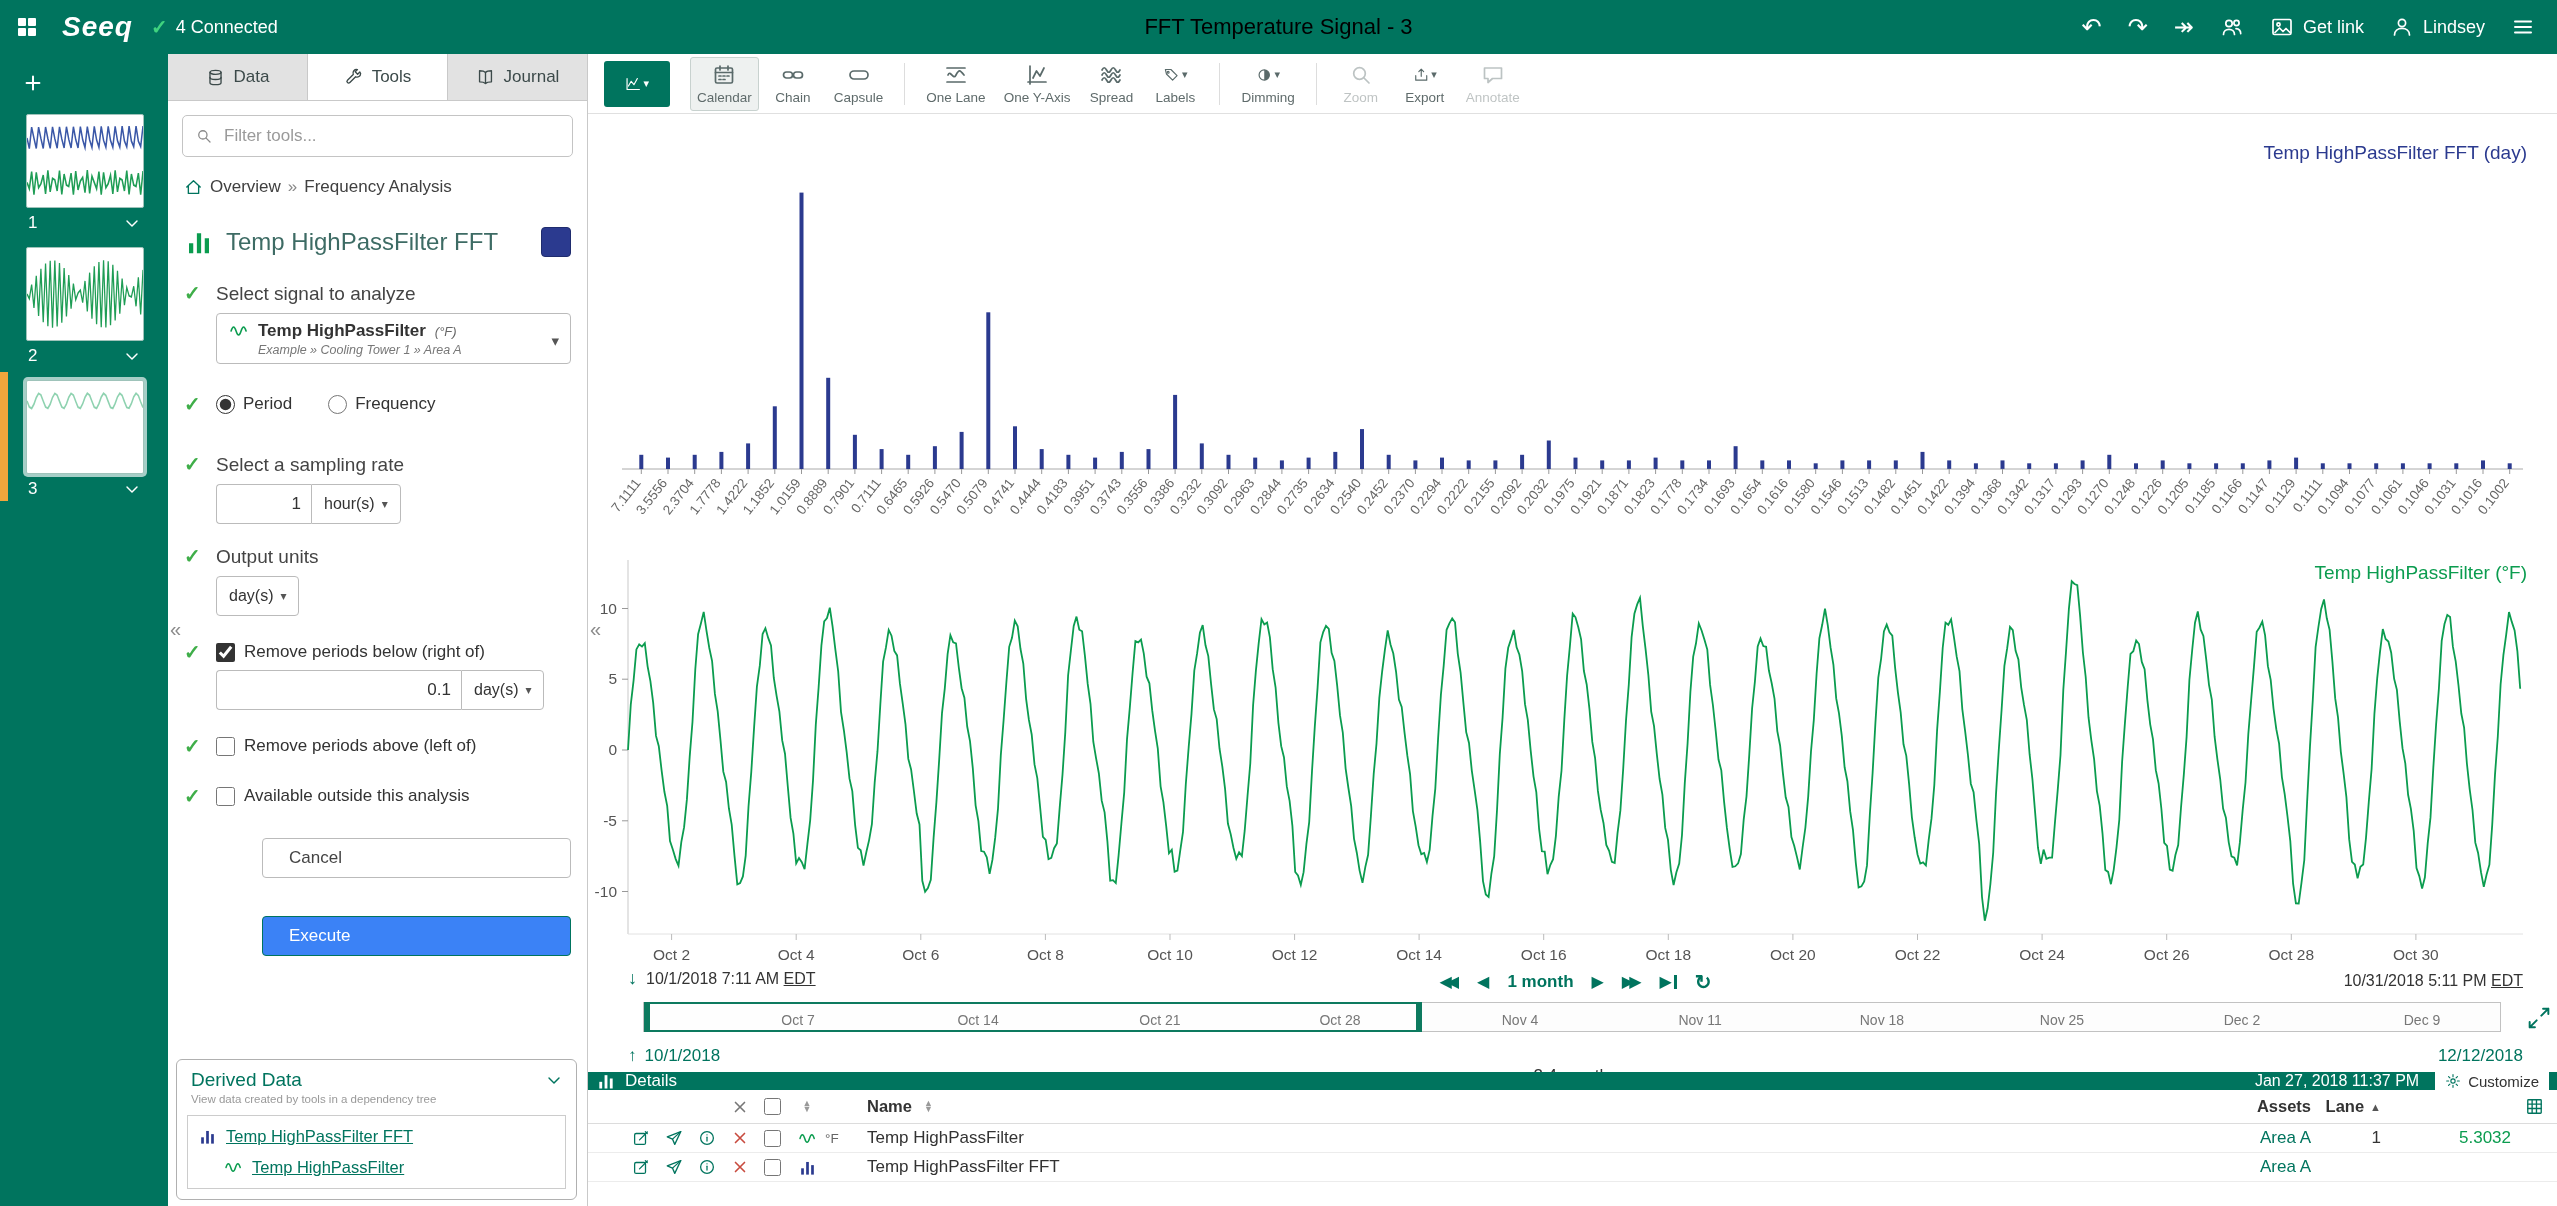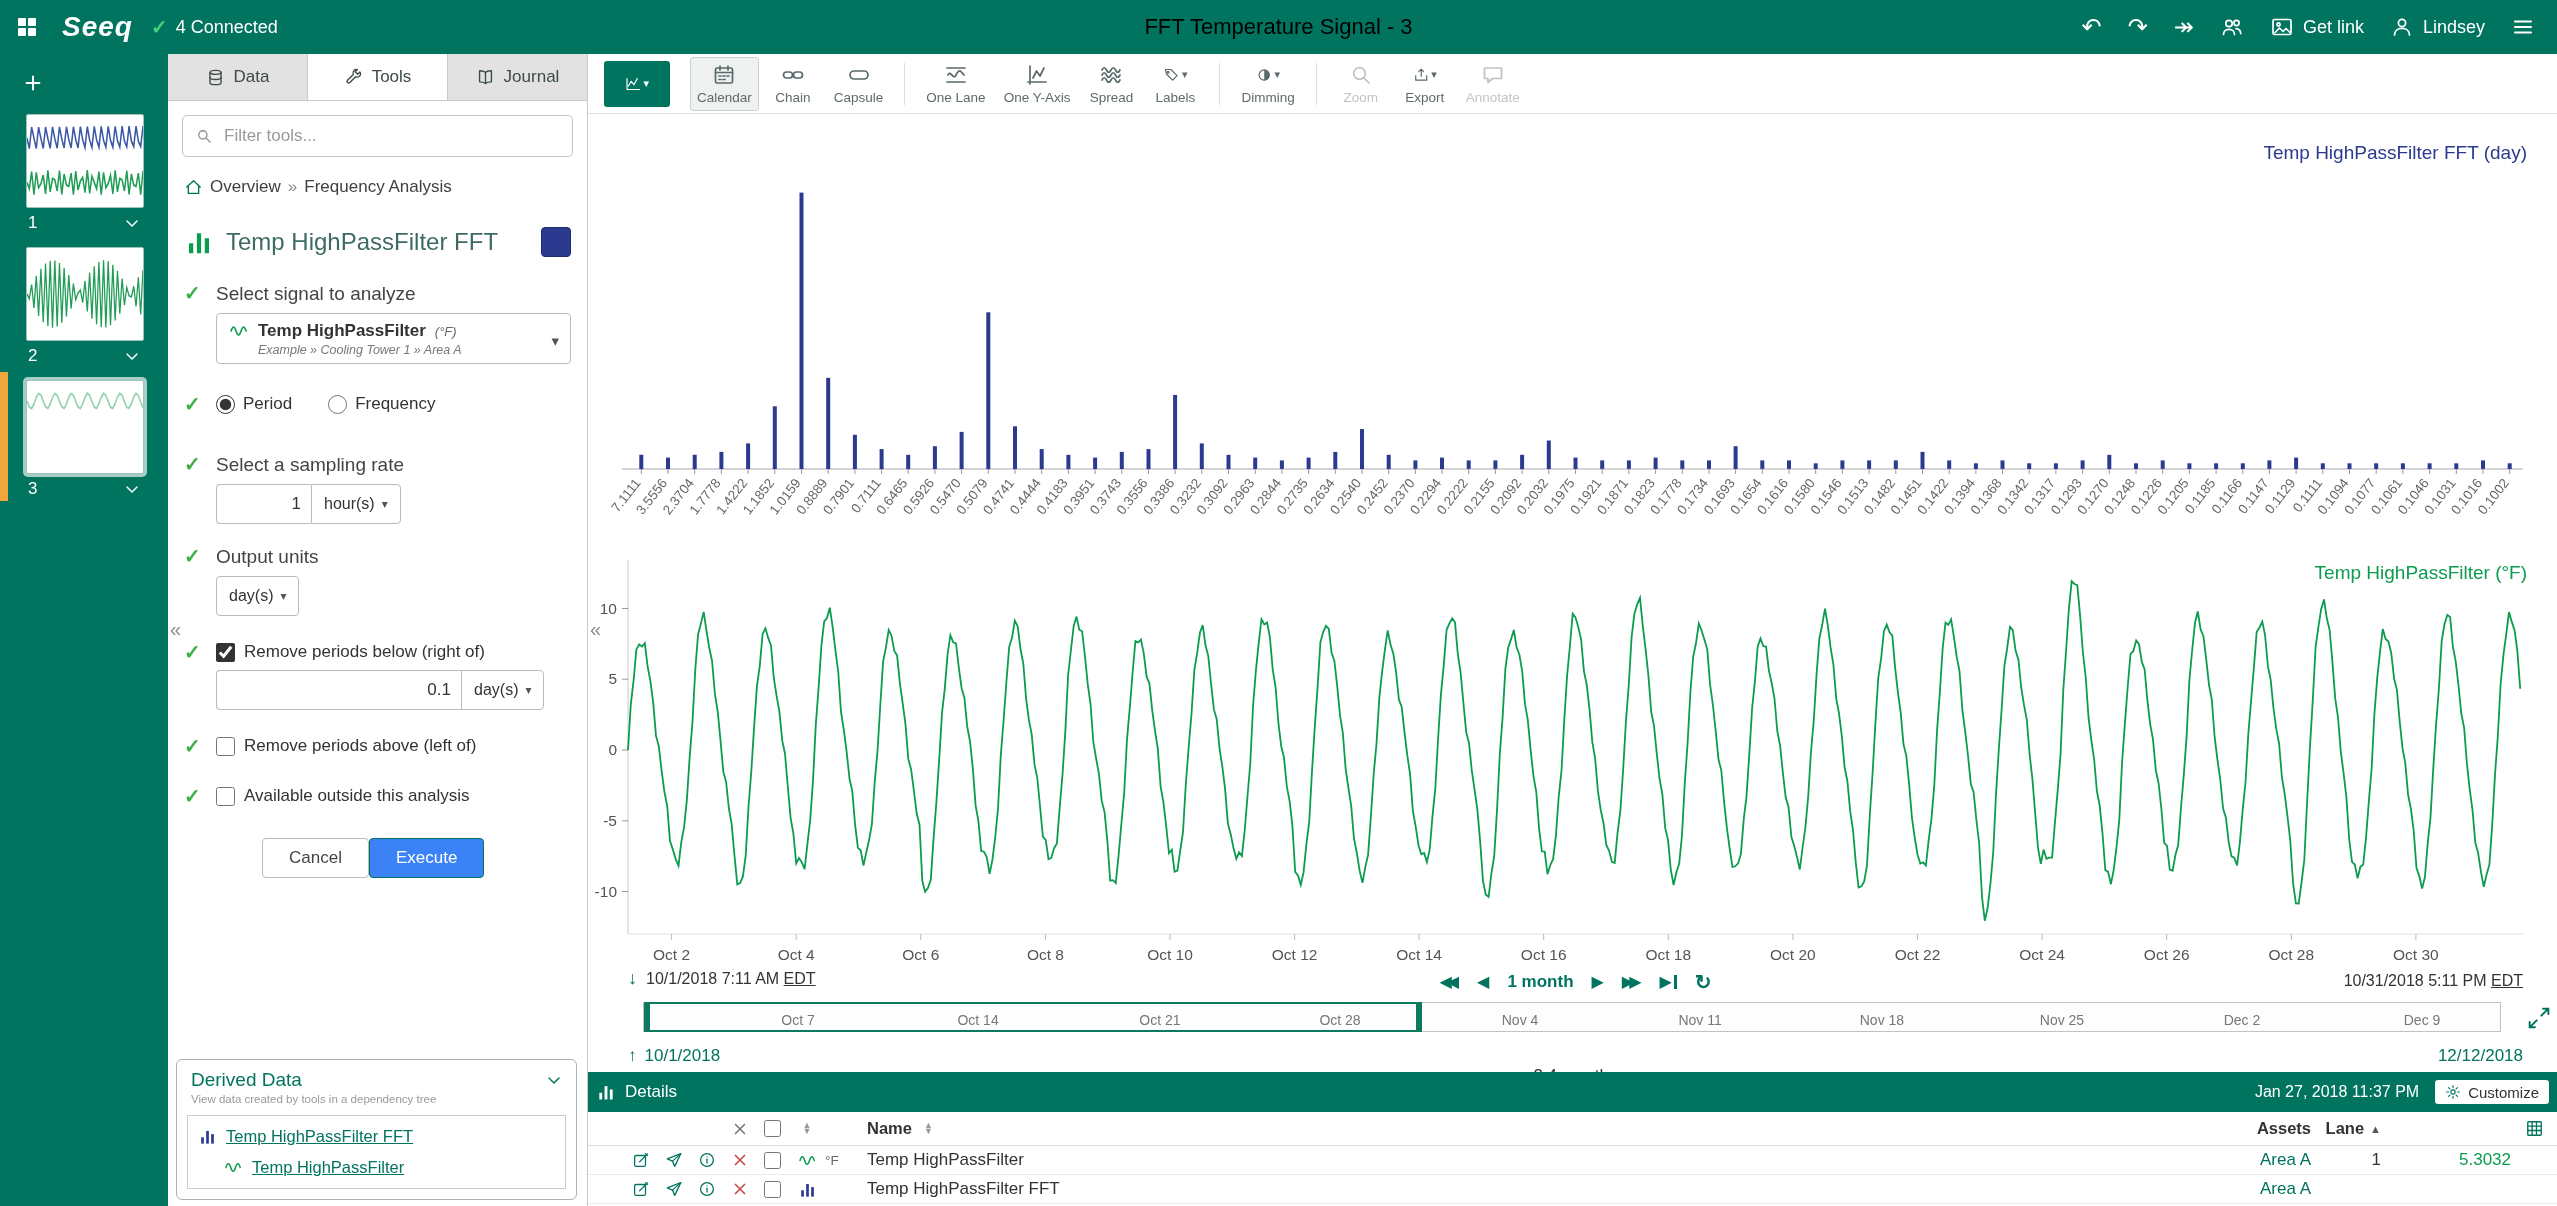--- a/index.html
+++ b/index.html
@@ -58,21 +58,21 @@
   .sig-caret{position:absolute;right:11px;top:18px;color:#555;font-size:15px;}
   .radio-row{display:flex;gap:36px;align-items:center;font-size:17px;color:#333;}
   .radio-row label{display:flex;align-items:center;gap:8px;cursor:pointer;}
   input[type=radio],input[type=checkbox]{width:19px;height:19px;accent-color:#333;margin:0;}
   .igroup{display:flex;margin-top:8px;}
   .igroup input[type=text]{border:1px solid #bbb;border-right:none;border-radius:4px 0 0 4px;height:40px;padding:0 10px;text-align:right;font-size:17px;color:#333;outline:none;box-sizing:border-box;}
   .unit-btn{border:1px solid #bbb;border-radius:0 4px 4px 0;height:40px;display:flex;align-items:center;gap:7px;padding:0 12px;font-size:16px;color:#333;background:#fff;cursor:pointer;box-sizing:border-box;}
   .unit-solo{border-radius:4px;display:inline-flex;margin-top:8px;}
   .caret-s{font-size:12px;color:#555;}
   .cbl{display:flex;align-items:center;gap:9px;font-size:17px;color:#333;cursor:pointer;}
-  .btn-row{display:flex;margin:30px 16px 0 94px;}
+  .btn-row{display:flex;gap:38px;margin:30px 16px 0 94px;flex-direction:column;}
   .btn{height:40px;padding:0 26px;border-radius:4px;font-size:17px;display:flex;align-items:center;cursor:pointer;box-sizing:border-box;}
   .btn-cancel{background:#fff;border:1px solid #bbb;color:#444;}
   .btn-exec{background:#3b82f6;border:1px solid #00745e;color:#fff;}
   
   .derived{position:absolute;left:8px;right:10px;bottom:6px;border:1px solid #b0b0b0;border-radius:6px;background:#fff;}
   .d-head{padding:9px 14px 3px 14px;position:relative;}
   .d-title{color:#00745e;font-size:19px;}
   .d-sub{font-size:11.5px;color:#999;margin-top:2px;}
   .d-chev{position:absolute;right:12px;top:10px;width:20px;height:20px;color:#00745e;cursor:pointer;}
   .d-list{margin:7px 10px 10px 10px;border:1px solid #ccc;padding:5px 10px;}
@@ -113,21 +113,21 @@
   #scrubber{position:absolute;left:55px;top:948px;width:1858px;height:30px;border:1px solid #c2c2c2;background:#fdfdfd;box-sizing:border-box;}
   #scrubber-window{position:absolute;top:-1px;bottom:-1px;left:0;border:2px solid #0d7a5f;border-left-width:6px;border-right-width:6px;background:rgba(255,255,255,.55);box-sizing:border-box;}
   #scrubber-ticks span{position:absolute;bottom:3px;transform:translateX(-50%);font-size:14px;color:#777;white-space:nowrap;}
   #scrubber-expand{position:absolute;right:4px;top:950px;width:28px;height:28px;color:#00745e;cursor:pointer;}
   #rangerow{position:absolute;left:40px;right:34px;top:992px;height:24px;font-size:17px;}
   .rr-left{color:#00745e;display:flex;gap:8px;align-items:center;}
   .rr-center{position:absolute;left:50%;transform:translateX(-50%);color:#333;}
   .rr-right{position:absolute;right:0;top:0;color:#00745e;}
   
   #details{position:absolute;left:0;right:0;top:1018px;bottom:0;}
-  .d-bar{height:40px;background:#00745e;color:#fff;display:flex;align-items:center;padding:0 8px;gap:9px;}
+  .d-bar{height:18px;background:#00745e;color:#fff;display:flex;align-items:center;padding:0 8px;gap:9px;}
   .d-bar .ic{width:20px;height:20px;}
   .dh-title{font-size:17px;}
   .dh-right{margin-left:auto;display:flex;align-items:center;gap:16px;}
   .dh-time{font-size:16px;}
   .btn-customize{background:#fff;color:#333;height:24px;border-radius:3px;display:flex;align-items:center;gap:7px;padding:0 10px;font-size:15px;cursor:pointer;}
   .btn-customize .ic{width:16px;height:16px;color:#00745e;}
   .thead,.trow{display:flex;align-items:center;padding-left:36px;box-sizing:border-box;}
   .thead{height:34px;border-bottom:1px solid #dcdcdc;font-size:16.5px;color:#333;font-weight:bold;}
   .trow{height:29px;border-bottom:1px solid #ececec;font-size:17px;color:#333;}
   .cell{display:flex;align-items:center;flex:none;}

